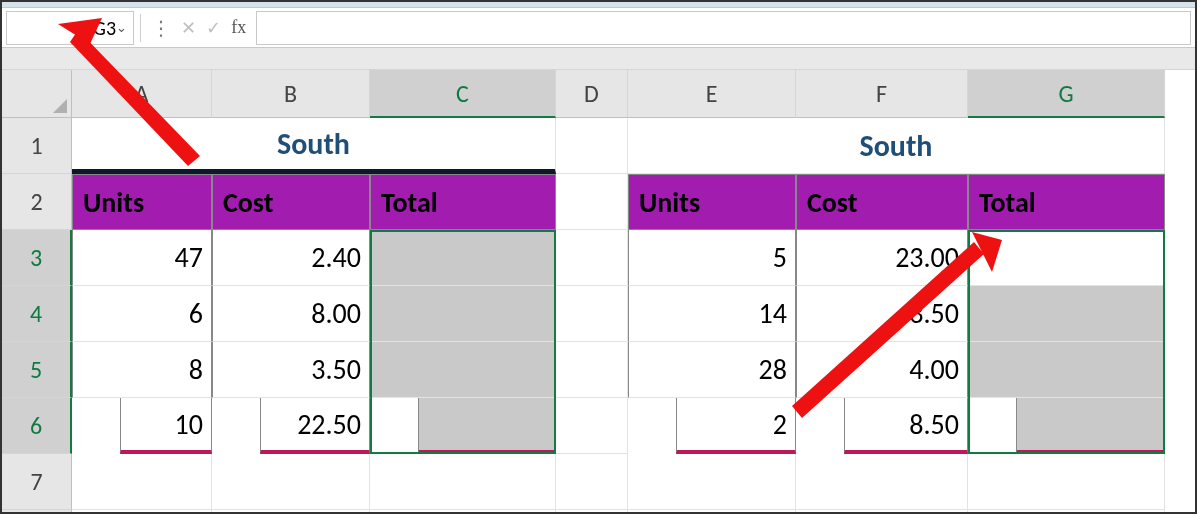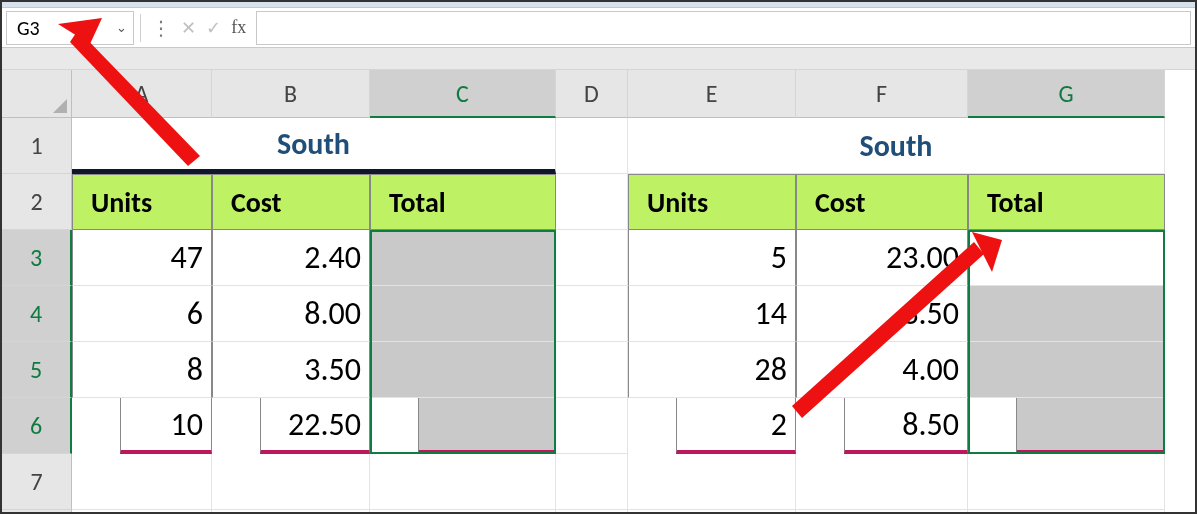--- a/index.html
+++ b/index.html
@@ -29,21 +29,21 @@
     padding: 3px 4px;
     gap: 6px;
   }
   .name-box {
     width: 128px;
     height: 34px;
     background: #fff;
     border: 1px solid #c9c9c9;
     display: flex;
     align-items: center;
-    justify-content: space-between;
+    justify-content: flex-end;
     padding: 0 6px 0 10px;
     font-size: 20px;
   }
   .name-box .chev {
     font-size: 13px;
     color: #555;
   }
   .fb-sep {
     width: 1px;
     height: 28px;
@@ -111,38 +111,38 @@
     border-bottom: 1px solid #d5d5d5;
     color: #444;
   }
   .col-header.sel { background:#d0d0d0; color:#0f7b41; border-bottom:2px solid #107c41;}
   .row-header.sel { background:#d0d0d0; color:#0f7b41; border-right:2px solid #107c41;}
   .cell {
     border-right: 1px solid #e3e3e3;
     border-bottom: 1px solid #e3e3e3;
     display: flex;
     align-items: center;
-    font-size: 32px;
+    font-size: 28px;
     padding: 0 8px;
     background:#fff;
   }
   .cell.right { justify-content: flex-end; }
   .cell.center { justify-content: center; }
   .title {
     color: #1f4e79;
     font-weight: bold;
     font-size: 30px;
   }
   .hdrcell {
-    background: #bef264;
+    background: #a21caf;
     border: 1px solid #888;
     font-weight: bold;
     font-size: 28px;
     justify-content: flex-start;
-    padding-left:18px;
+    padding-left:10px;
   }
   .databox {
     border-left:1px solid #888;
     border-right:1px solid #888;
   }
   .databox.last { border-bottom:4px solid #be185d;margin-left:48px;}
   .sel-fill {
     background: #c9c9c9;
   }
   .active-cell {

